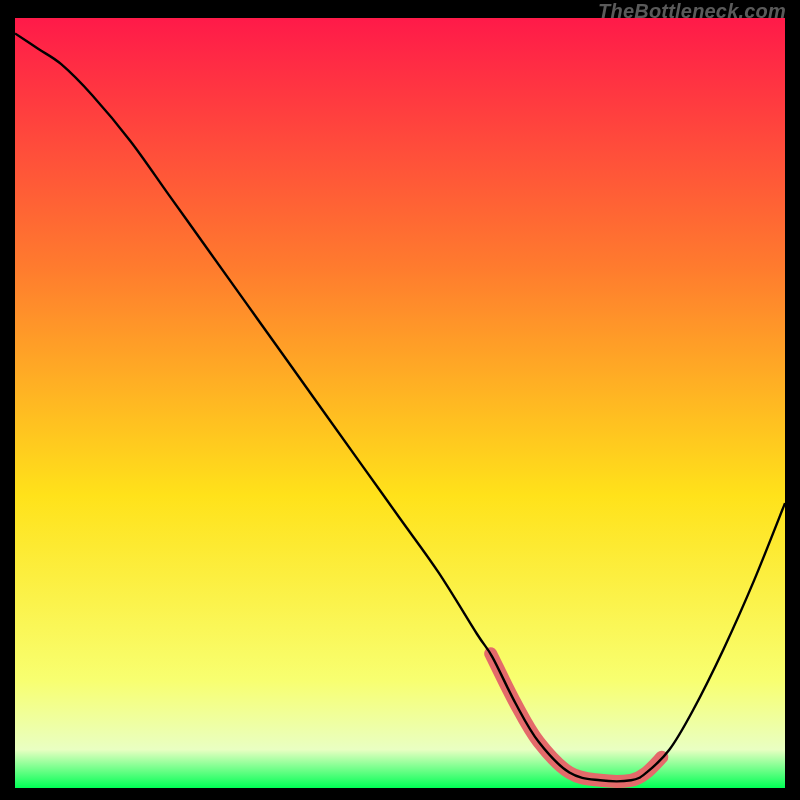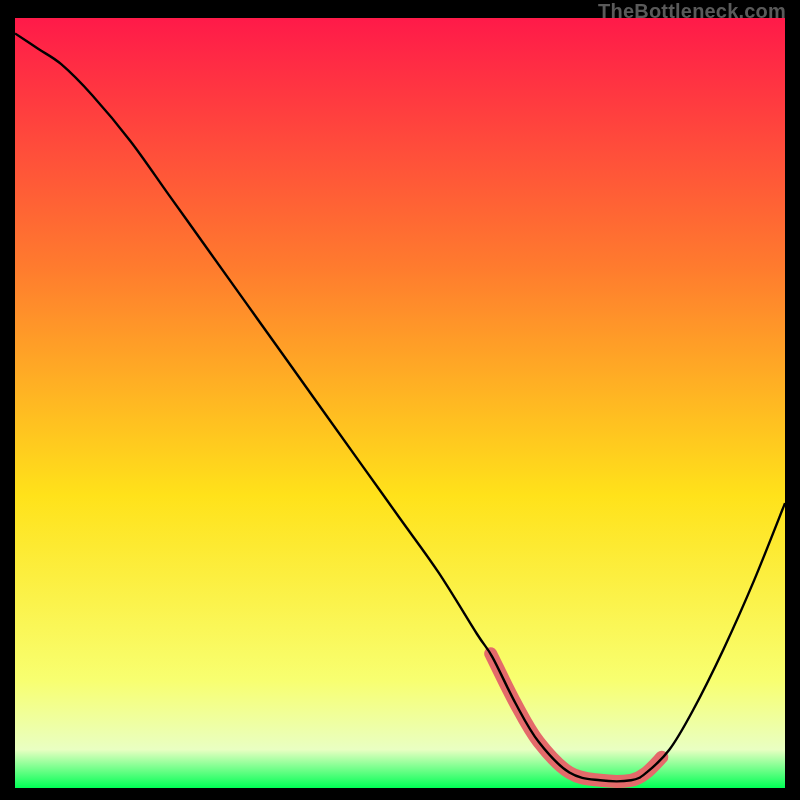--- a/index.html
+++ b/index.html
@@ -32,20 +32,21 @@
   }
   .watermark {
     position: absolute;
     top: 0px;
     right: 14px;
     font-family: Arial, Helvetica, sans-serif;
     font-size: 20px;
     font-weight: 600;
     color: #5a5a5a;
     letter-spacing: 0.2px;
+    font-style: italic;
   }
 </style>
 </head>
 <body>
 <div class="wrap">
 
   <div class="frame"></div>
 
   <svg class="plot" viewBox="0 0 770 770" preserveAspectRatio="none">
     <defs>

